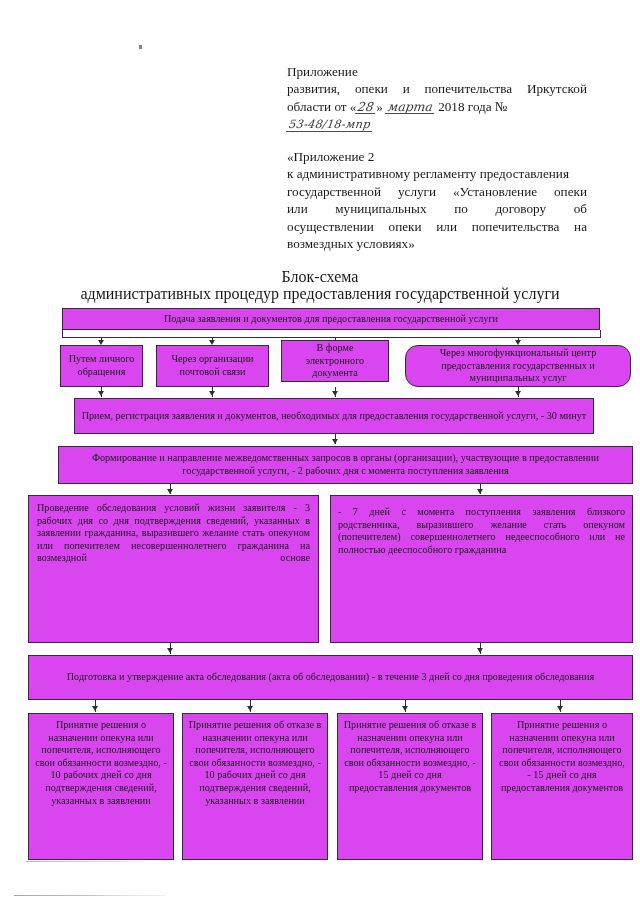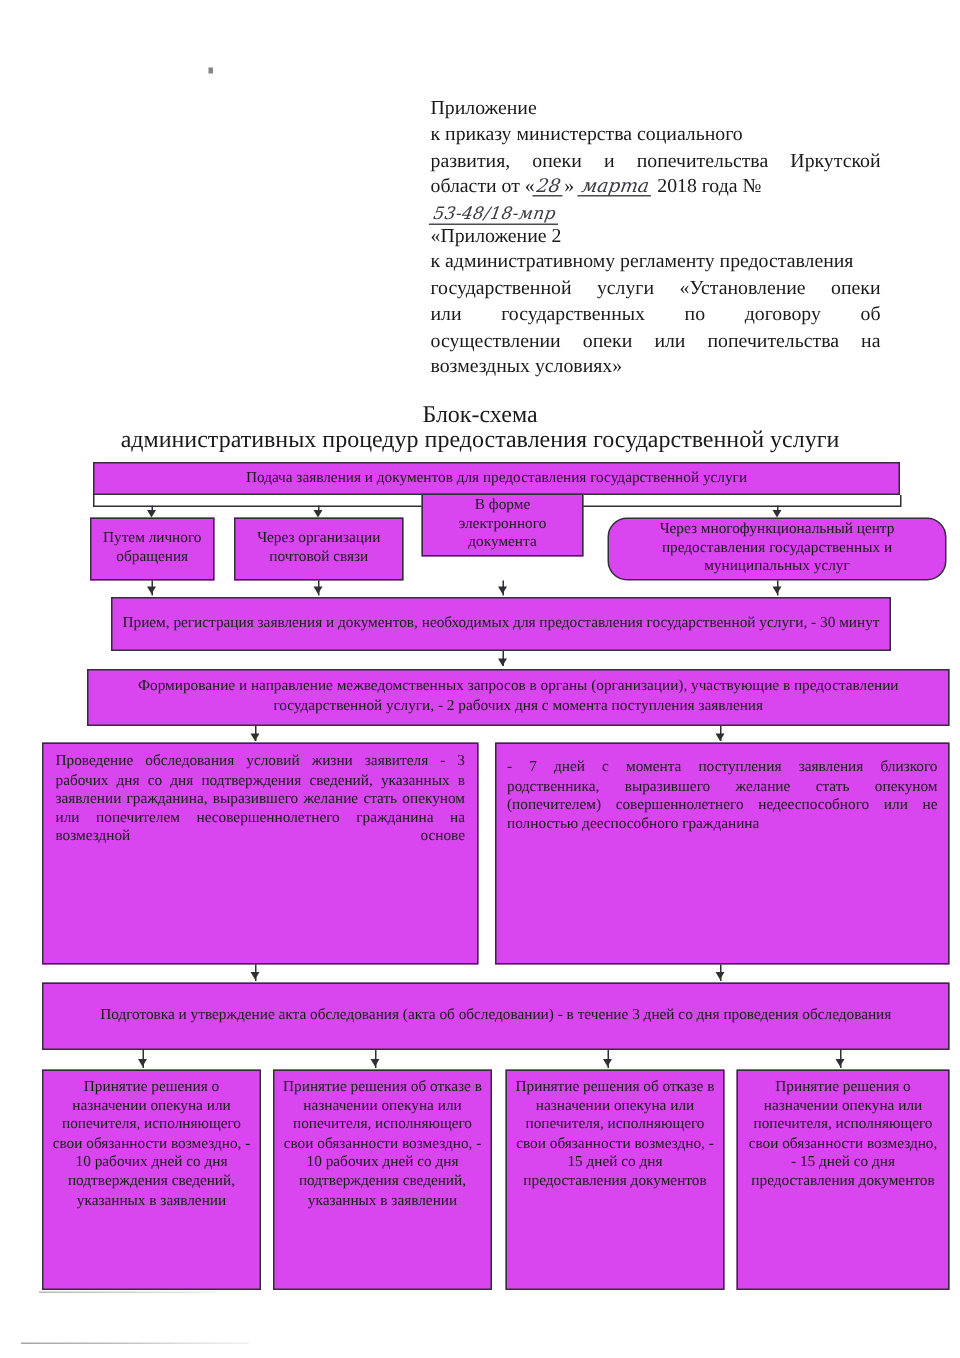--- a/index.html
+++ b/index.html
@@ -133,35 +133,34 @@
 <body>
 
 <div class="page">
 
   <span class="speck"></span>
   <span class="bottom-rule2"></span>
   <span class="bottom-rule"></span>
 
   <div class="hdr hdr-1">
     <div class="lead">Приложение</div>
-    <div class="lead">к приказу министерства социального</div>
     <div class="just">развития, опеки и попечительства Иркутской</div>
     <div class="no-just">
       <span>области от «</span><span class="hw">28</span><span>»</span>
       <span class="hw">марта</span>
       <span>2018 года №</span>
       <span class="hw small">53-48/18-мпр</span>
     </div>
   </div>
 
   <div class="hdr hdr-2">
     <div class="lead">«Приложение 2</div>
     <div class="lead">к административному регламенту предоставления</div>
     <div class="just">государственной услуги «Установление опеки</div>
-    <div class="just">или государственных по договору об</div>
+    <div class="just">или муниципальных по договору об</div>
     <div class="just">осуществлении опеки или попечительства на</div>
     <div class="lead">возмездных условиях»</div>
   </div>
 
   <div class="schema-title">
     <div>Блок-схема</div>
     <div>административных процедур предоставления государственной услуги</div>
   </div>
 
   <div class="box" style="left:62px; top:308px; width:538px; height:22px;">
@@ -185,21 +184,21 @@
   <div class="arrow" style="left:515px; top:340px;"></div>
 
   <div class="box" style="left:60px; top:345px; width:83px; height:42px;">
     <span class="inner">Путем личного обращения</span>
   </div>
 
   <div class="box" style="left:156px; top:345px; width:113px; height:42px;">
     <span class="inner">Через организации почтовой связи</span>
   </div>
 
-  <div class="box" style="left:281px; top:329px; width:108px; height:42px;">
+  <div class="box" style="left:281px; top:340px; width:108px; height:42px;">
     <span class="inner">В форме электронного документа</span>
   </div>
 
   <div class="box" style="left:405px; top:345px; width:226px; height:42px;border-radius:13px;">
     <span class="inner">Через многофункциональный центр предоставления государственных и муниципальных услуг</span>
   </div>
 
   <div class="vline" style="left:101px; top:387px; height:10px;"></div>
   <div class="arrow" style="left:98px; top:391px;"></div>
   <div class="vline" style="left:212px; top:387px; height:10px;"></div>

